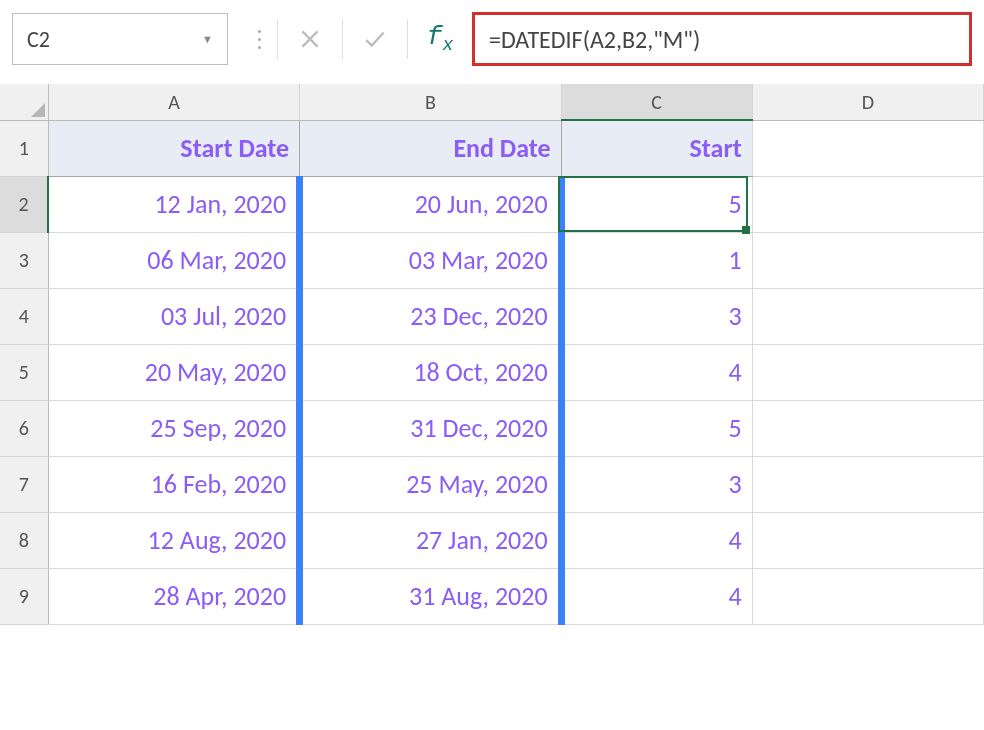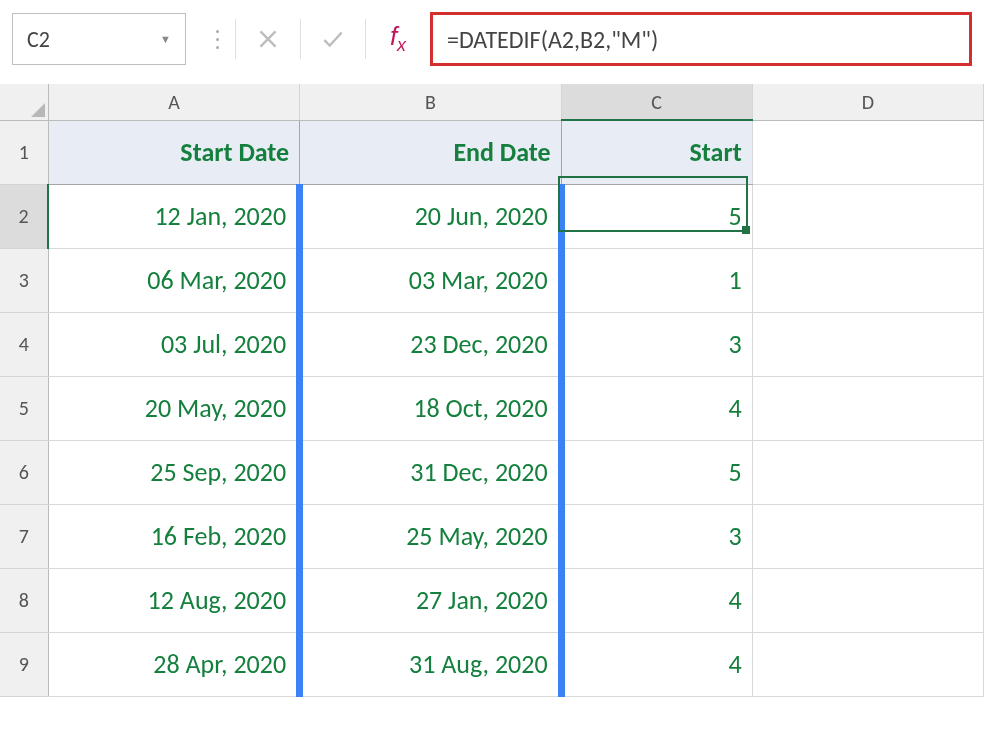--- a/index.html
+++ b/index.html
@@ -1,20 +1,20 @@
 <!DOCTYPE html>
 <html><head>
   <meta charset="utf-8">
   <style>
     * { box-sizing: border-box; margin: 0; padding: 0; }
     body { font-family: Calibri, Arial, sans-serif; background: #fff; width: 984px; height: 730px; overflow: hidden; }
     
     .formula-bar-wrap { padding: 12px 12px 18px 12px; display: flex; align-items: center; gap: 0; }
     .name-box { 
-      width: 174px; height: 52px; 
+      width: 216px; height: 52px; 
       border: 1px solid #bfbfbf; 
       display: flex; align-items: center; justify-content: space-between;
       padding: 0 14px; margin-right: 20px;
       background: #fff; font-size: 22px; color: #444;
     }
     .name-box-caret { color: #888; font-size: 11px; }
     .fb-sep { width: 1px; height: 40px; background: #e0e0e0; margin: 0 6px; }
     .fb-dots { display: flex; flex-direction: column; gap: 5px; padding: 0 10px; }
     .fb-dots span { width: 3px; height: 3px; background: #aaa; border-radius: 50%; }
     .fb-btn { 
@@ -44,21 +44,21 @@
       border-right: 1px solid #d4d4d4; border-bottom: 1px solid #bbb; font-weight: normal;
     }
     .col-header.active { background: #dcdcdc; border-bottom: 2px solid #217346; }
     .row-header {
       width: 48px; background: #f0f0f0; text-align: center; font-size: 20px; color: #555;
       border-right: 1px solid #bbb; border-bottom: 1px solid #d4d4d4; font-weight: normal;
     }
     .row-header.active { background: #dcdcdc; border-right: 2px solid #217346; }
     td.cell {
       border-right: 1px solid #d9d9d9; border-bottom: 1px solid #d9d9d9;
-      height: 64px; padding: 0 10px; font-size: 26px; color: #15803d; text-align: right;
+      height: 56px; padding: 0 10px; font-size: 26px; color: #8b5cf6; text-align: right;
       background: #fff; overflow: hidden; white-space: nowrap;
     }
     tr.header-row td.cell { font-weight: bold; background: #e8ecf4; border-bottom: 1px solid #a6a6a6; }
     td.cell.colA, td.cell.colB { border-right: 7px solid #3b82f6; }
     tr.header-row td.cell.colA, tr.header-row td.cell.colB { border-right: 1px solid #a6a6a6; }
     .col-A { width: 250px; } .col-B { width: 260px; } .col-C { width: 190px; } .col-D { width: 230px; }
 
     .selection-rect {
       position: absolute; border: 2.5px solid #217346; pointer-events: none;
       background: transparent;
@@ -85,21 +85,21 @@
       </svg>
   </div>
   <div class="fb-sep"></div>
   <div class="fb-btn">
     <svg viewBox="0 0 24 24">
         <path d="M4 13 L9 18 L20 6" stroke="#bdbdbd" stroke-width="2.2" fill="none"></path>
       </svg>
   </div>
   <div class="fb-sep"></div>
   <div class="fb-btn">
-    <span style="font-style:italic;font-family:Liberation Sans, sans-serif;color:#be185d;font-size:26px;">f<sub style="font-size:18px;">x</sub></span>
+    <span style="font-style:italic;font-family:Liberation Mono, monospace;color:#0f766e;font-size:26px;">f<sub style="font-size:18px;">x</sub></span>
   </div>
   <div class="formula-input">
     <span>=DATEDIF(A2,B2,"M")</span>
   </div>
 </div>
 
 <div class="sheet">
   <table class="grid">
     <colgroup>
       <col style="width:48px">

